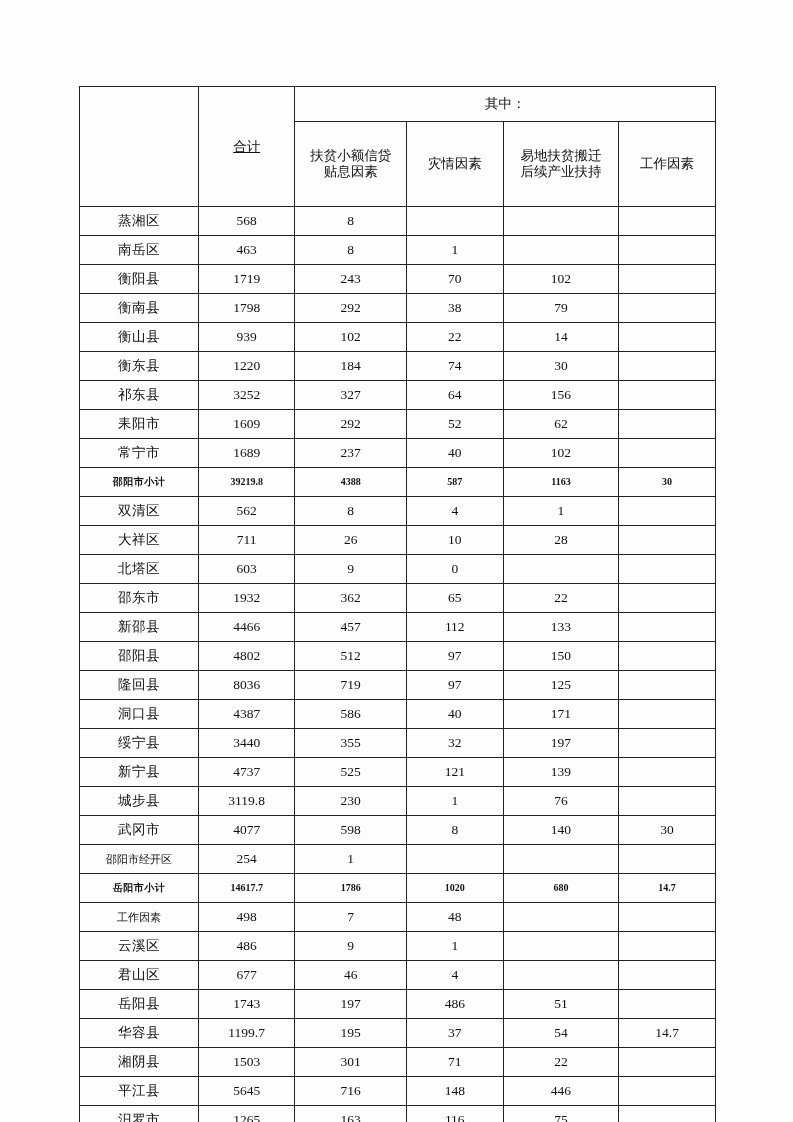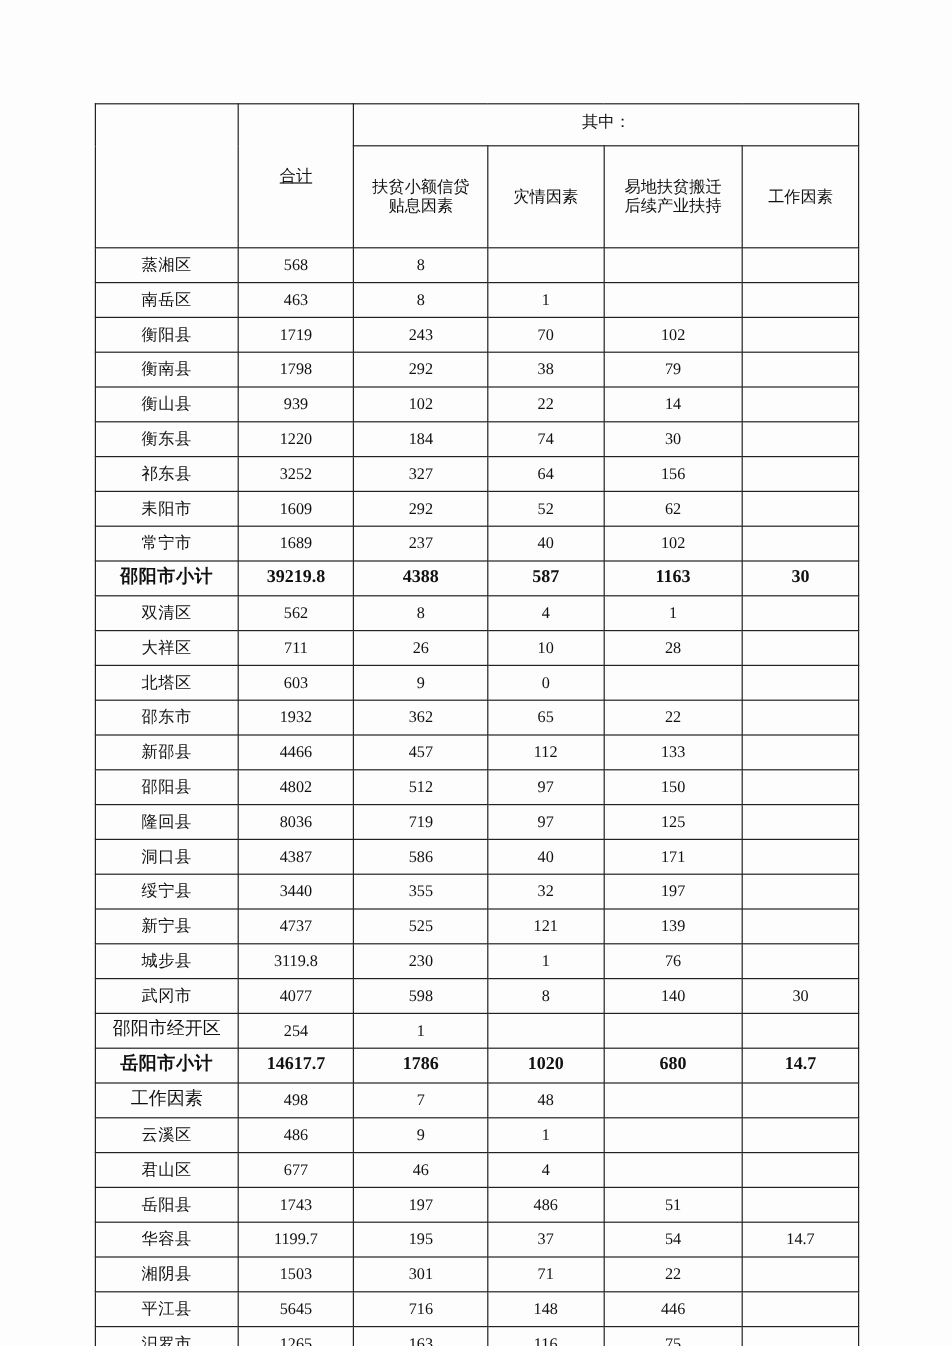--- a/index.html
+++ b/index.html
@@ -50,21 +50,20 @@
   col.c3 { width: 92px; }
   col.c4 { width: 110px; }
   col.c5 { width: 92px; }
 
   .hdr-blank { height: 34px; }
   .hdr-qizhong {
     height: 34px;
     text-align: left;
     padding-left: 10px;
     font-size: 14.5px;
-    font-family: Liberation Mono, monospace;
   }
   .hdr-heji {
     height: 84px;
     font-size: 14.5px;
     text-decoration: underline;
   }
   .hdr-sub {
     height: 84px;
     font-size: 13.5px;
     line-height: 1.45;
@@ -73,25 +72,25 @@
   tr.data td {
     height: 28px;
   }
   td.name {
     font-size: 14px;
     letter-spacing: 0.5px;
     margin-top: 19px;
   }
   td.name.wide {
     letter-spacing: 0px;
-    font-size: 15px;
+    font-size: 11px;
   }
   tr.subtotal td {
     font-weight: bold;
-    font-size: 15px;
+    font-size: 10px;
   }
   tr.subtotal td.name {
     letter-spacing: 0.5px;
   }
   .num {
     font-family: "Liberation Serif", "DejaVu Serif", serif;
     font-size: 14px;
   }
   .empty { }
 </style>

